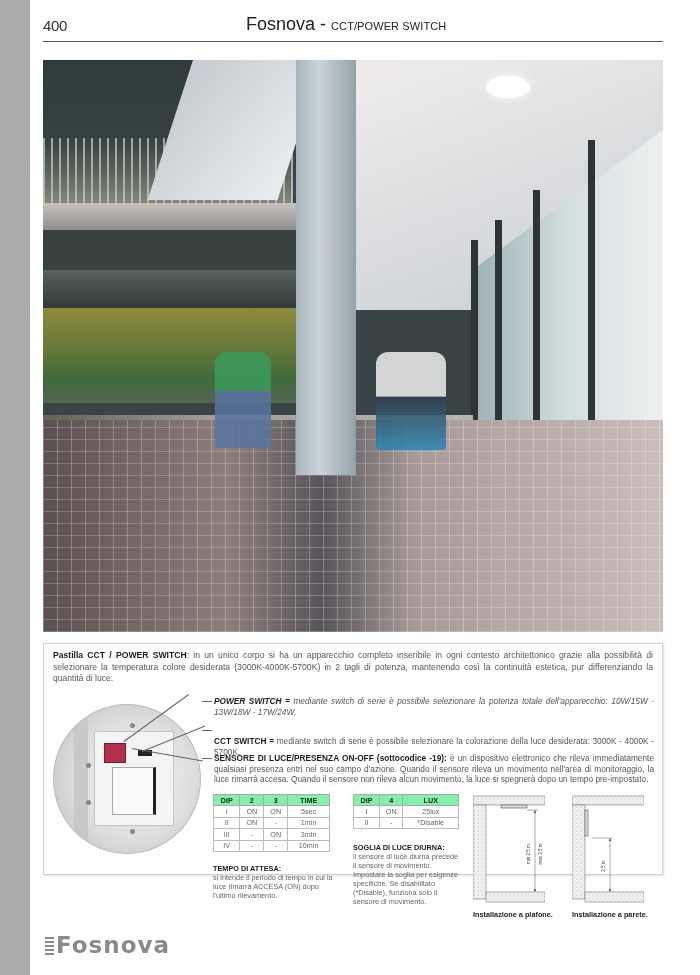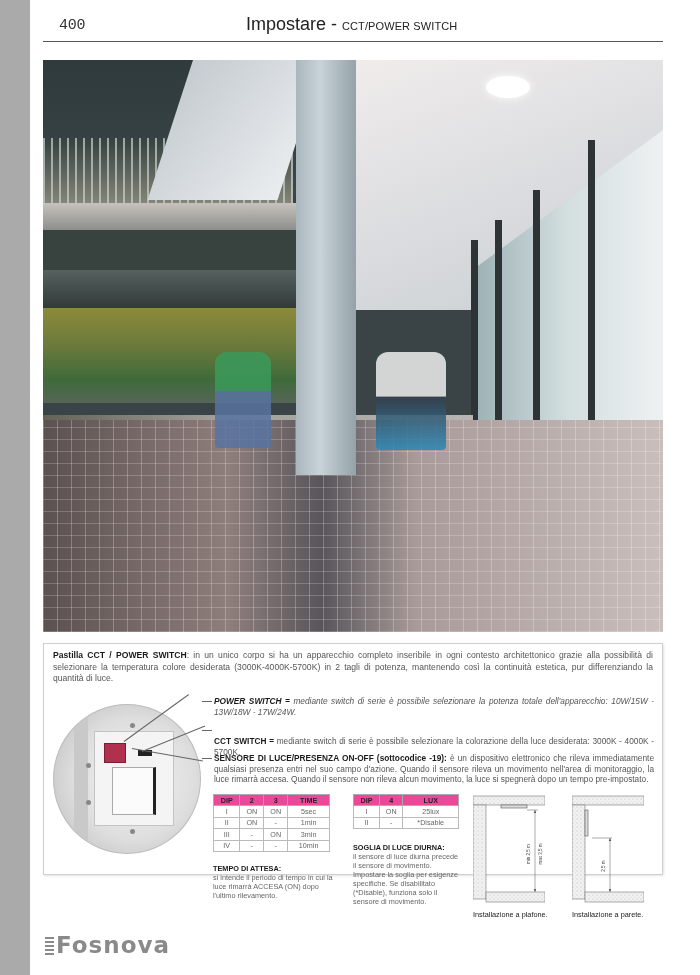--- a/index.html
+++ b/index.html
@@ -2,21 +2,21 @@
 <html><head>
 <meta charset="utf-8">
 <style>
   * { box-sizing: border-box; margin: 0; padding: 0; }
   html, body { width: 700px; height: 975px; overflow: hidden; background: #ffffff; }
   body { position: relative; font-family: "Liberation Sans", sans-serif; color: #333; }
 
   .side-band { position: absolute; left: 0; top: 0; width: 30px; height: 975px; background: #aaaaaa; }
 
   .header { position: absolute; left: 43px; top: 14px; width: 620px; height: 28px; }
-  .page-num { position: absolute; left: 0; top: 3px; font-size: 15px; color: #333; font-family: Liberation Mono, monospace; letter-spacing: -0.3px; margin-left: 16px; }
+  .page-num { position: absolute; left: 0; top: 3px; font-size: 15px; color: #333; font-family: Liberation Sans, sans-serif; letter-spacing: -0.3px; }
   .title { position: absolute; left: 203px; top: 0; font-size: 18px; color: #222; white-space: nowrap; }
   .title .sub { font-size: 11px; letter-spacing: 0.1px; margin-top: 20px; }
   .header-rule { position: absolute; left: 43px; top: 41px; width: 620px; height: 1px; background: #555; }
 
   
   .photo { position: absolute; left: 43px; top: 60px; width: 620px; height: 572px; overflow: hidden; background: #3a4345; }
   .photo div { position: absolute; }
   .ph-dark-ceiling { left: 0; top: 0; width: 260px; height: 135px; background: linear-gradient(180deg,#2f3a3c,#3a4648); }
   .ph-railing { left: 0; top: 78px; width: 250px; height: 70px;
     background: repeating-linear-gradient(90deg, rgba(200,210,210,0.7) 0 2px, transparent 2px 8px), linear-gradient(180deg,#34403f,#8a8a7a); }
@@ -54,50 +54,50 @@
   .lens-block { left: 58px; top: 62px; width: 44px; height: 48px; background: #fbfbfb; border: 1px solid #aaa; border-right: 3px solid #222; }
   .lens-screw { width: 5px; height: 5px; border-radius: 50%; background: #888; }
 
   .callout-line { position: absolute; height: 1px; background: #666; transform-origin: left center; }
 
   .spec { position: absolute; left: 170px; width: 440px; font-size: 8.3px; line-height: 10.6px; color: #555; text-align: justify; }
   .spec b { color: #1a1a1a; }
   .spec-dash { position: absolute; left: 158px; width: 10px; height: 1px; background: #666; }
 
   table { border-collapse: collapse; font-size: 7.2px; color: #666; }
-  th { background: #ec4899; color: #222; font-weight: bold; height: 11px; border: 1px solid #aaa; text-align: center; margin-top: 32px; }
+  th { background: #86efac; color: #222; font-weight: bold; height: 11px; border: 1px solid #aaa; text-align: center; margin-top: 32px; }
   td { border: 1px solid #bbb; height: 11.5px; text-align: center; }
   .t1 { position: absolute; left: 169px; top: 150px; width: 117px; }
   .t2 { position: absolute; left: 309px; top: 150px; width: 106px; }
 
   .note { position: absolute; font-size: 7.3px; line-height: 9px; color: #666; }
   .note b { display: block; color: #1a1a1a; font-size: 7.3px; }
   .n1 { left: 169px; top: 220px; width: 120px; }
   .n2 { left: 309px; top: 199px; width: 110px; }
 
   .diagram { position: absolute; top: 150px; width: 62px; height: 116px; }
   .d1 { left: 429px; width: 72px; }
   .d2 { left: 528px; width: 72px; }
-  .diag-caption { position: absolute; top: 266px; font-size: 7.3px; font-weight: normal; color: #222; white-space: nowrap; }
+  .diag-caption { position: absolute; top: 266px; font-size: 7.3px; font-weight: bold; color: #222; white-space: nowrap; }
   .c1 { left: 429px; }
   .c2 { left: 528px; }
 
   .logo { position: absolute; left: 45px; top: 932px; font-size: 23px; font-weight: bold; color: #8a8a8a; letter-spacing: 1px; font-family: "DejaVu Sans", sans-serif; }
   .logo .mark { display: inline-block; width: 9px; height: 18px; vertical-align: -2px; margin-right: 2px;
     background: repeating-linear-gradient(0deg,#8a8a8a 0 2px,transparent 2px 4px); }
 </style>
 </head>
 <body>
 
 <div class="side-band"></div>
 
 <div class="header">
   <span class="page-num">400</span>
   <span class="title">
-    <span>Impostare - </span><span class="sub">CCT/POWER SWITCH</span>
+    <span>Fosnova - </span><span class="sub">CCT/POWER SWITCH</span>
   </span>
 </div>
 <div class="header-rule"></div>
 
 <div class="photo" title="Covered outdoor walkway with glass facade, concrete pillar and people walking at dusk">
   <div class="ph-dark-ceiling"></div>
   <div class="ph-railing"></div>
   <div class="ph-beam1"></div>
   <div class="ph-beam2"></div>
   <div class="ph-beam3"></div>

